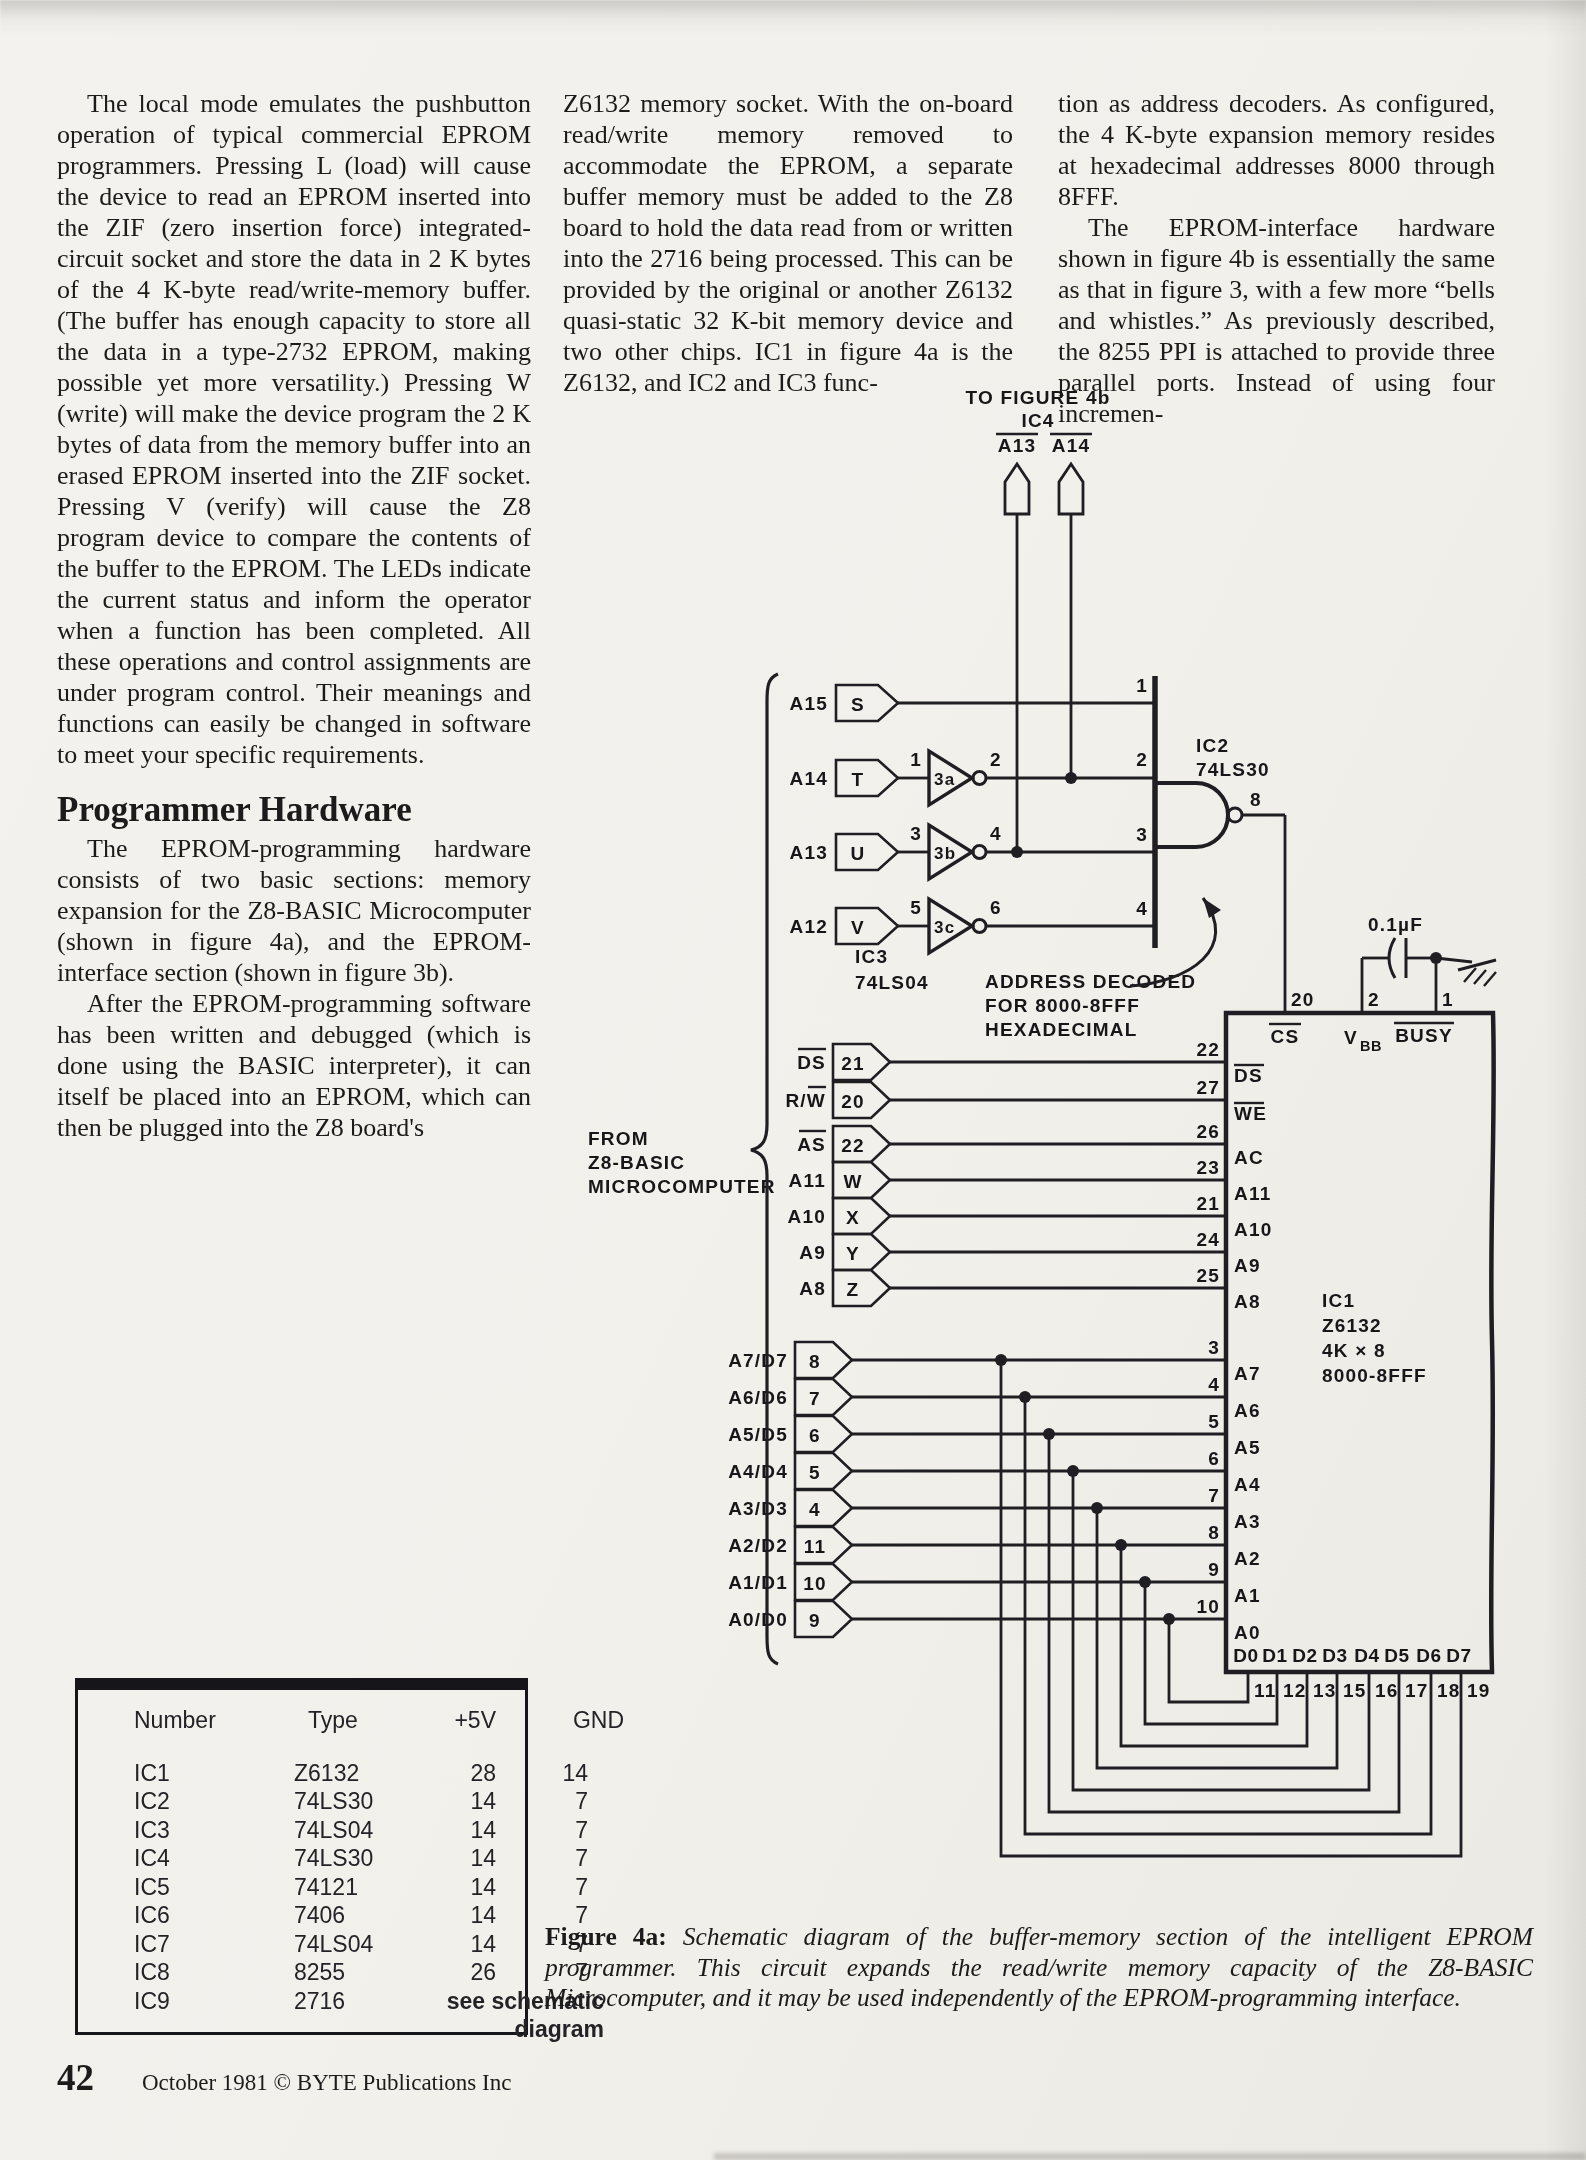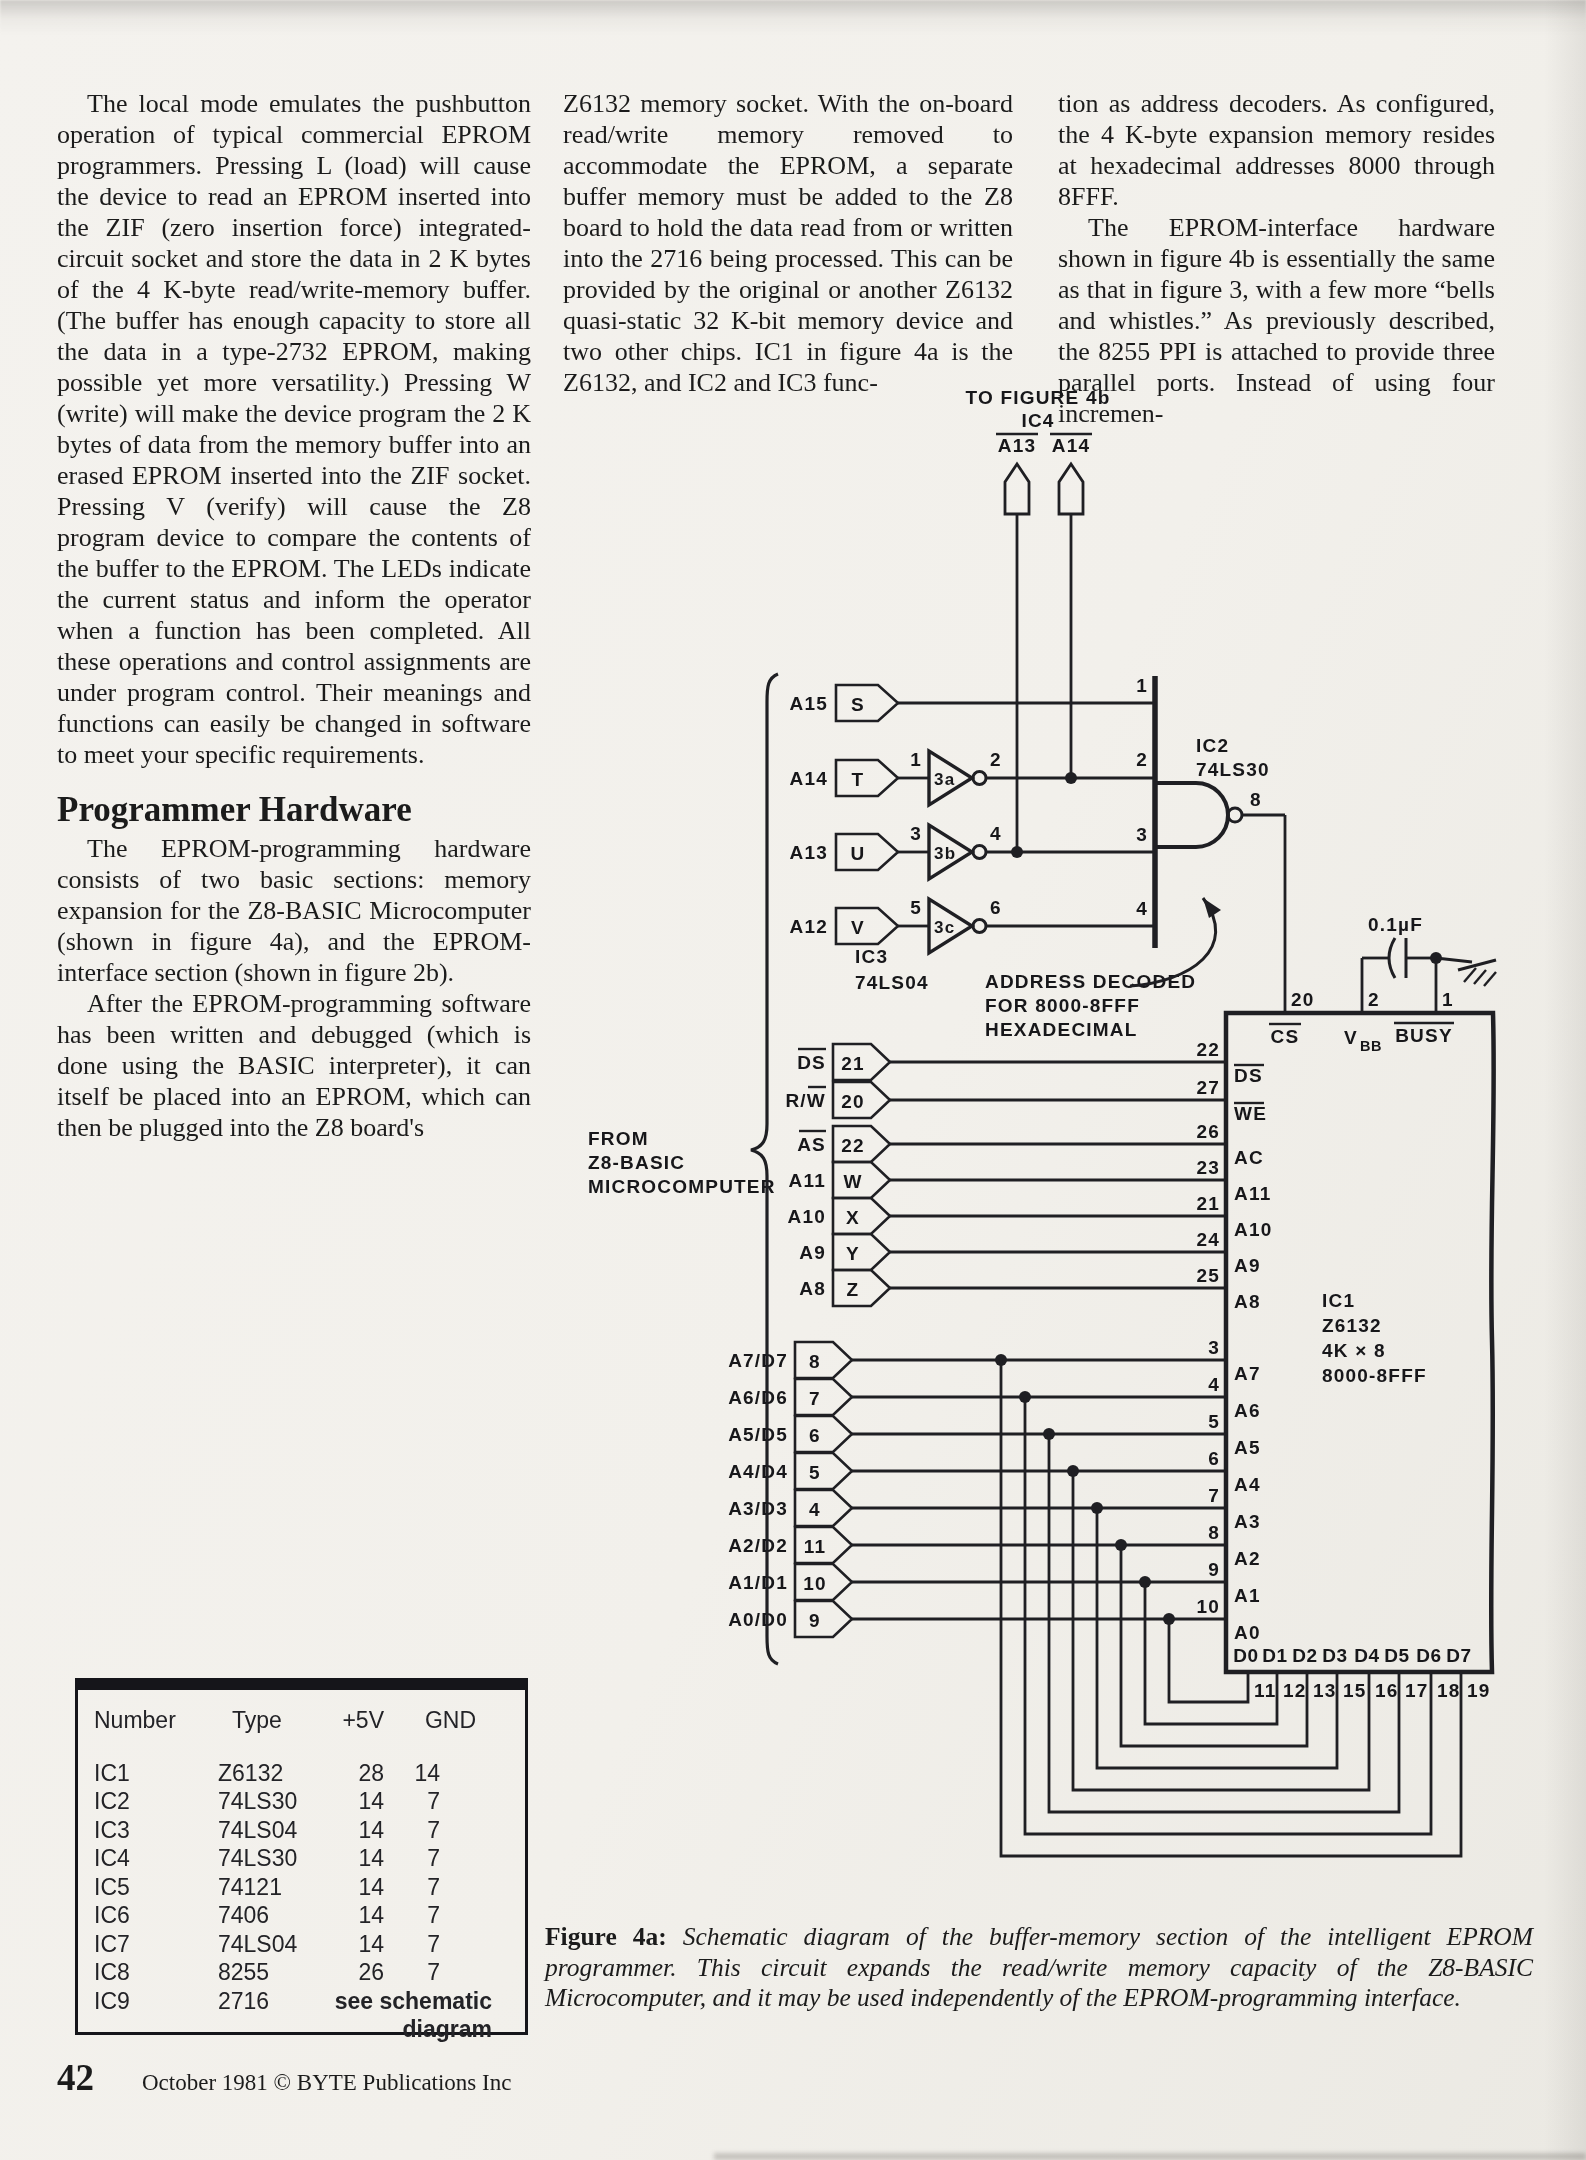--- a/index.html
+++ b/index.html
@@ -23,21 +23,21 @@
   .para{margin:0;text-indent:30px;}
   .para.flush{text-indent:0;}
   .sect-head{font-size:35px;font-weight:bold;margin:24px 0 8px 0;text-align:left;}
   svg#schem{position:absolute;left:0;top:0;width:1586px;height:2160px;}
   svg#schem text{font-family:"Liberation Sans",sans-serif;font-weight:700;fill:#17171a;stroke:none;}
   #icbox{
     position:absolute;left:75px;top:1678px;width:453px;height:357px;box-sizing:border-box;
     border:3.5px solid #15151a;border-top:12px solid #15151a;
     font-family:"Liberation Sans",sans-serif;font-size:23px;color:#232327;
   }
-  .trow{display:grid;grid-template-columns:100px 120px 90px 88px;padding-left:16px;line-height:28.5px;}
+  .trow{display:grid;grid-template-columns:100px 120px 90px 88px;padding-left:56px;line-height:28.5px;gap:36px;}
   .trow.h{margin-top:16px;margin-bottom:24px;}
   .trow .c2{padding-left:24px;}
   .trow.h .c2{padding-left:38px;}
   .trow .c3{text-align:right;padding-right:20px;}
   .trow .c4{text-align:right;padding-right:52px;}
   .trow.h .c4{padding-right:16px;}
   .trow.merge{grid-template-columns:100px 120px 178px;}
   .trow.merge .c3{padding-right:0;font-weight:bold;}
   #caption{
     position:absolute;left:545px;top:1922px;width:988px;
@@ -54,21 +54,21 @@
 <div class="scanband"></div>
 <div class="edge-r"></div>
 <div class="edge-b"></div>
 
 <div id="col1" class="col">
   <div class="pslot" id="c1a">
       <p class="para">The local mode emulates the pushbutton operation of typical commercial EPROM programmers. Pressing L (load) will cause the device to read an EPROM inserted into the ZIF (zero insertion force) integrated-circuit socket and store the data in 2 K bytes of the 4 K-byte read/write-memory buffer. (The buffer has enough capacity to store all the data in a type-2732 EPROM, making possible yet more versatility.) Pressing W (write) will make the device program the 2 K bytes of data from the memory buffer into an erased EPROM inserted into the ZIF socket. Pressing V (verify) will cause the Z8 program device to compare the contents of the buffer to the EPROM. The LEDs indicate the current status and inform the operator when a function has been completed. All these operations and control assignments are under program control. Their meanings and functions can easily be changed in software to meet your specific requirements.</p>
     </div>
   <div class="sect-head">Programmer Hardware</div>
   <div class="pslot" id="c1b">
-      <p class="para">The EPROM-programming hardware consists of two basic sections: memory expansion for the Z8-BASIC Microcomputer (shown in figure 4a), and the EPROM-interface section (shown in figure 2b).</p>
+      <p class="para">The EPROM-programming hardware consists of two basic sections: memory expansion for the Z8-BASIC Microcomputer (shown in figure 4a), and the EPROM-interface section (shown in figure 3b).</p>
       <p class="para">After the EPROM-programming software has been written and debugged (which is done using the BASIC interpreter), it can itself be placed into an EPROM, which can then be plugged into the Z8 board's</p>
     </div>
 </div>
 
 <div id="col2" class="col">
     <div class="pslot" id="c2a">
       <p class="para flush">Z6132 memory socket. With the on-board read/write memory removed to accommodate the EPROM, a separate buffer memory must be added to the Z8 board to hold the data read from or written into the 2716 being processed. This can be provided by the original or another Z6132 quasi-static 32 K-bit memory device and two other chips. IC1 in figure 4a is the Z6132, and IC2 and IC3 func-</p>
     </div>
   </div>
 

